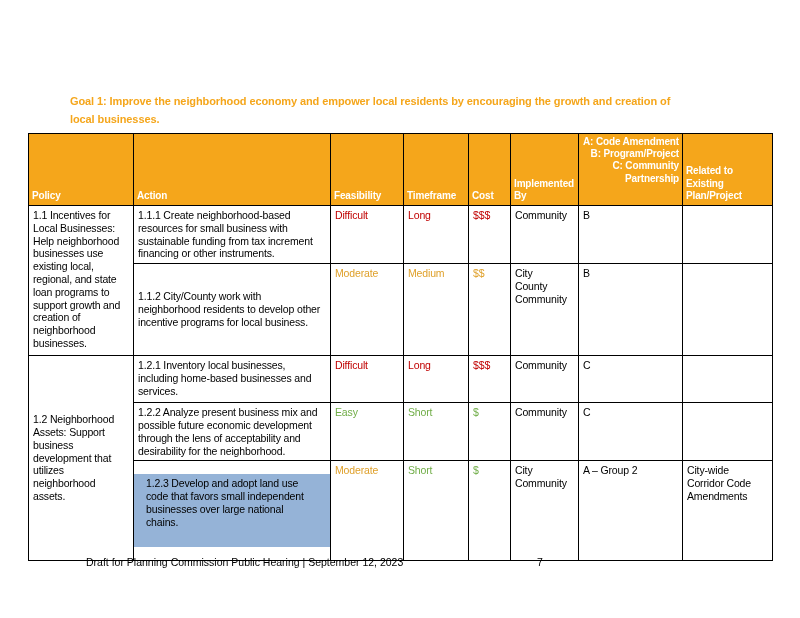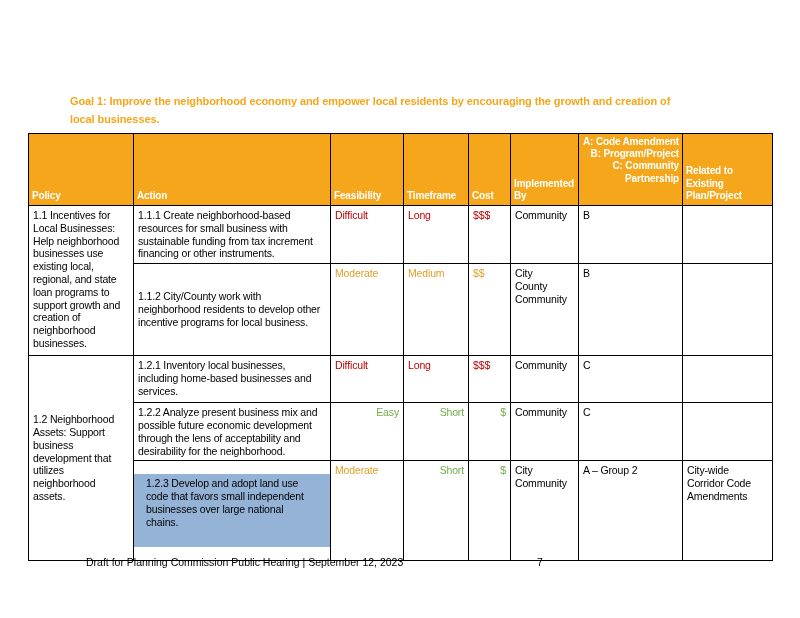--- a/index.html
+++ b/index.html
@@ -42,21 +42,21 @@
     background: var(--accent-orange, #F5A61B);
     color: #fff; font-weight: bold; font-size: 10px; line-height: 1.22;
     text-align: left; vertical-align: bottom; padding: 2px 3px 3px 3px;
   }
   th.va-top { vertical-align: top; text-align: right; }
   td { padding: 3px 4px; }
   td.bold { font-weight: normal; }
   td.va-mid { vertical-align: middle; }
   td.c-red { color: var(--difficult-red, #C00000); }
   td.c-amber { color: var(--moderate-amber, #DFA02A); }
-  td.c-green { color: var(--easy-green, #70AD47); text-align: right; }
+  td.c-green { color: var(--easy-green, #70AD47); }
   td.pad0 { padding: 0; }
   .hl-fill {
     background: var(--highlight-blue, #95B3D7);
     min-height: 73px; padding: 3px 12px; font-weight: normal;
     white-space: pre-line;
   }
 
   tr.h-head { height: 72px; }
   tr.h-r1 { height: 55px; }
   tr.h-r2 { height: 92px; }

